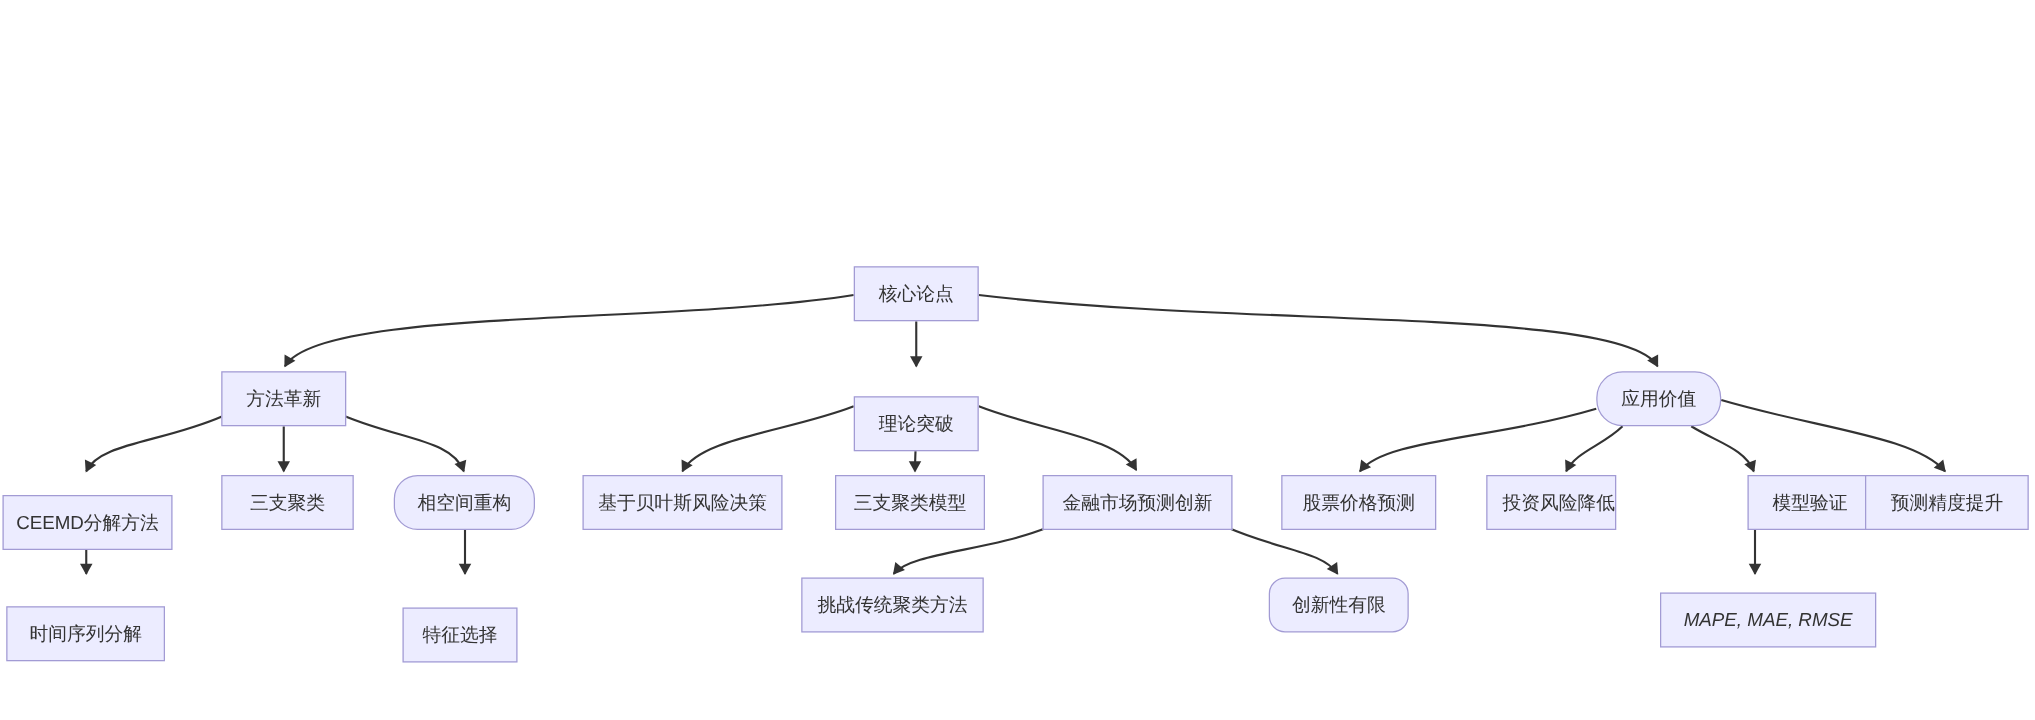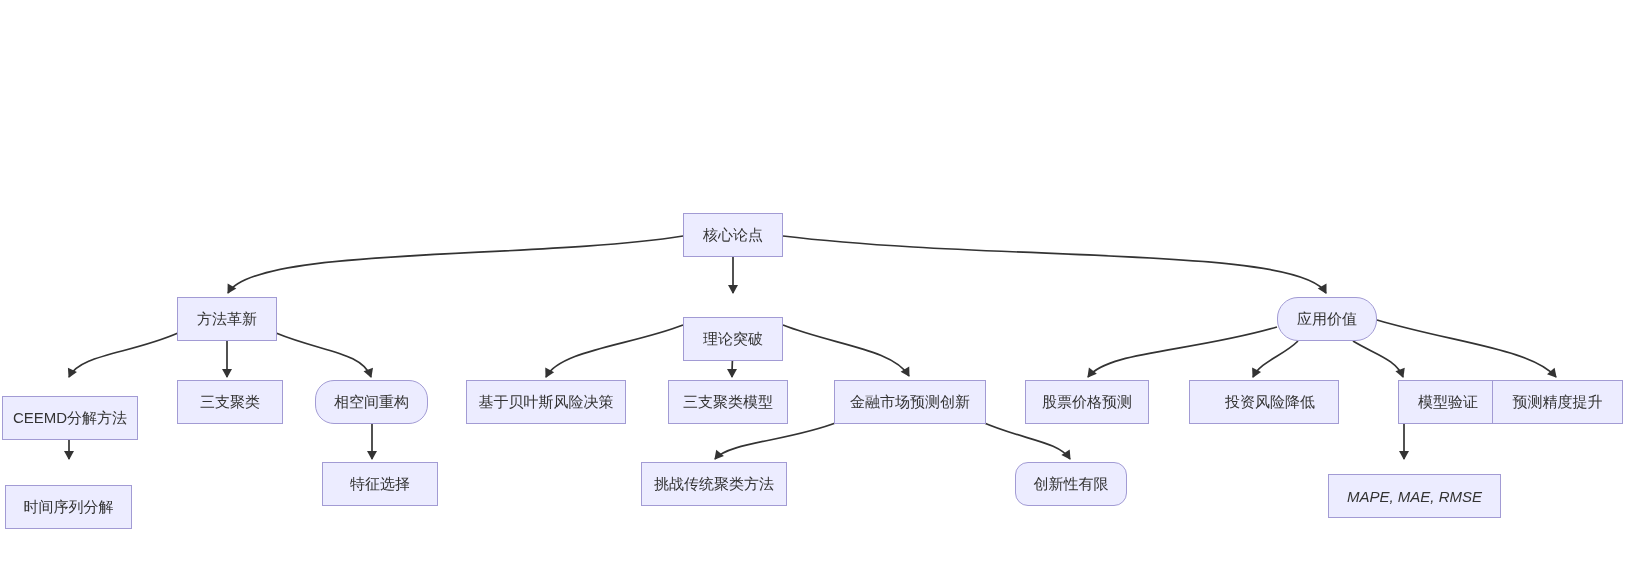--- a/index.html
+++ b/index.html
@@ -86,23 +86,23 @@
   <div class="node" style="left:683px;  top:297px; width:100px;margin-top:20px;">理论突破</div>
   <div class="node" style="left:1277px; top:297px; width:100px;border-radius:21px;">应用价值</div>
 
   <div class="node" style="left:2px;    top:396px; width:136px;">CEEMD分解方法</div>
   <div class="node" style="left:177px;  top:380px; width:106px;">三支聚类</div>
   <div class="node" style="left:315px;  top:380px; width:113px;border-radius:19px;">相空间重构</div>
   <div class="node" style="left:466px;  top:380px; width:160px;">基于贝叶斯风险决策</div>
   <div class="node" style="left:668px;  top:380px; width:120px;">三支聚类模型</div>
   <div class="node" style="left:834px;  top:380px; width:152px;">金融市场预测创新</div>
   <div class="node" style="left:1025px; top:380px; width:124px;">股票价格预测</div>
-  <div class="node" style="left:1189px; top:380px; width:150px;padding-left:12px;">投资风险降低</div>
+  <div class="node" style="left:1189px; top:380px; width:104px;padding-left:12px;">投资风险降低</div>
   <div class="node" style="left:1354px; top:380px; width:100px;margin-left:44px;">模型验证</div>
   <div class="node" style="left:1492px; top:380px; width:131px;">预测精度提升</div>
 
   <div class="node" style="left:5px;    top:462px; width:127px;margin-top:23px;">时间序列分解</div>
-  <div class="node" style="left:322px;  top:462px; width:116px;">特征选择</div>
+  <div class="node" style="left:322px;  top:486px; width:92px;">特征选择</div>
   <div class="node" style="left:641px;  top:462px; width:146px;">挑战传统聚类方法</div>
   <div class="node" style="left:1015px; top:462px; width:112px;border-radius:13px;">创新性有限</div>
   <div class="node" style="left:1328px; top:474px; width:173px;font-style:italic;">MAPE, MAE, RMSE</div>
 
 </div>
 
 </body></html>

